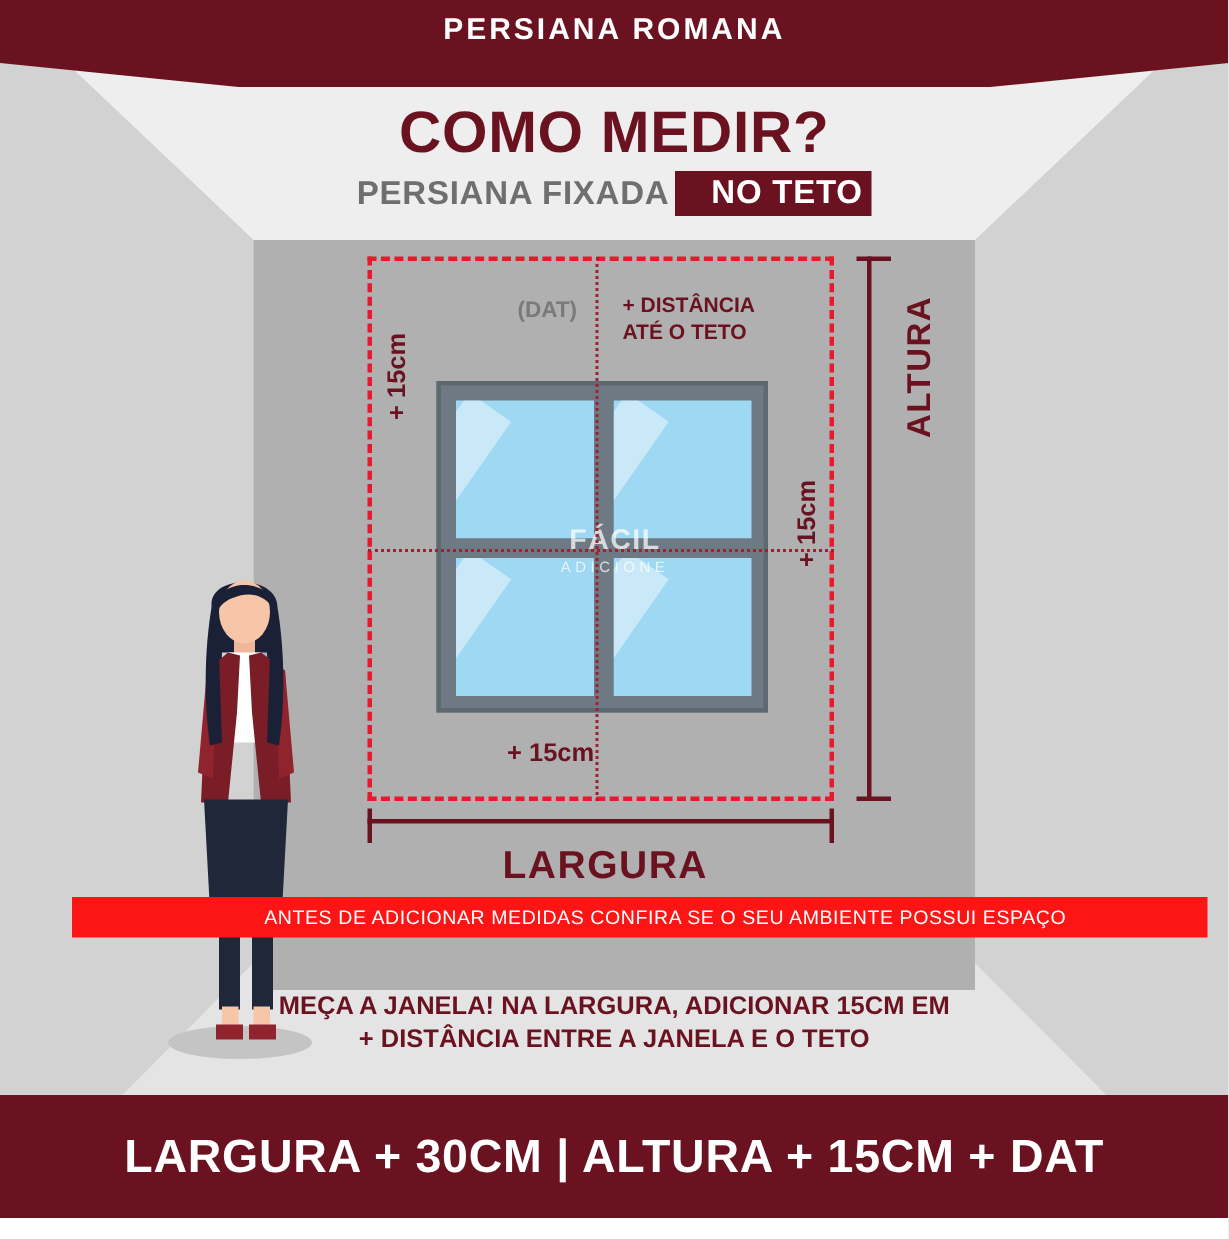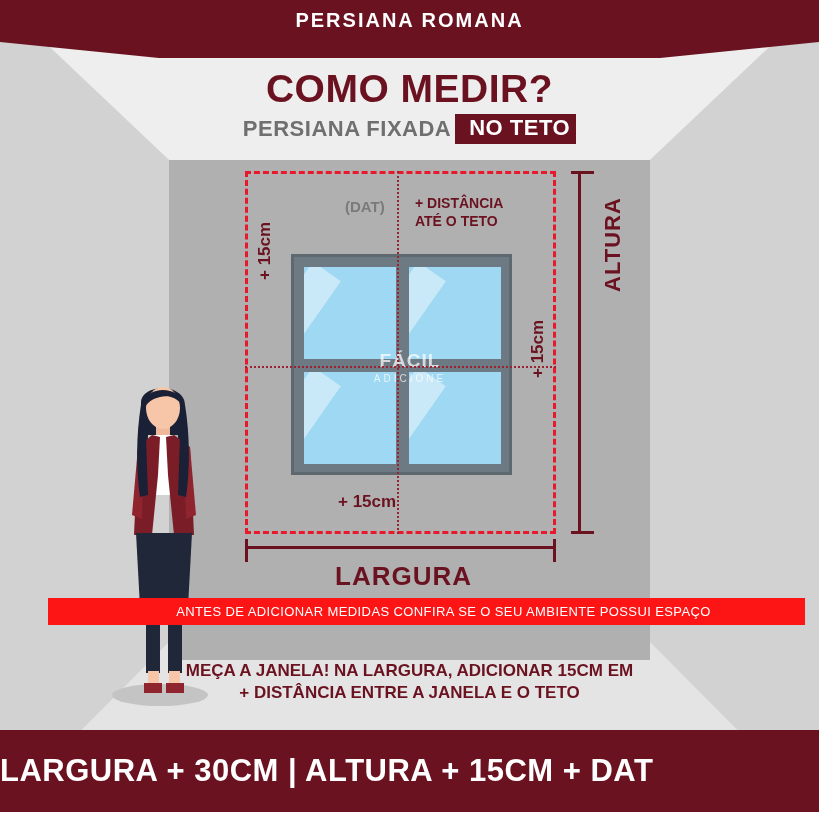--- a/index.html
+++ b/index.html
@@ -56,21 +56,21 @@
     color:#6b1220;font-size:39px;font-weight:bold;letter-spacing:.5px;line-height:46px;
   }
   .title-sub-row{
     display:flex;justify-content:center;align-items:center;gap:0px;margin-top:2px;
   }
   .title-sub{
     color:#6f6f6f;font-size:22px;font-weight:bold;letter-spacing:.5px;
   }
   .title-hl{
     background:#6b1220;color:#ffffff;font-size:22px;font-weight:bold;
-    padding:1px 6px 3px 14px;margin-left:4px;letter-spacing:.5px;
+    padding:1px 6px 3px 24px;margin-left:4px;letter-spacing:.5px;
   }
 
   
   .window-frame{
     position:absolute;left:291px;top:254px;width:221px;height:221px;
     background:#6e7a83;border:3px solid #5d686f;box-sizing:border-box;
   }
   .pane{position:absolute;background:#9fd8f2;overflow:hidden;}
   .pane.tl{left:10px;top:10px;width:92px;height:92px;}
   .pane.tr{left:115px;top:10px;width:92px;height:92px;}
@@ -155,21 +155,21 @@
   .instructions{
     position:absolute;left:0;top:660px;width:819px;text-align:center;z-index:26;
     color:#6b1220;font-size:17px;font-weight:bold;line-height:22px;
   }
 
   
   .bottom-banner{
     position:absolute;left:0;bottom:0;width:819px;height:82px;
     background:#6b1220;z-index:30;
     clip-path:polygon(0 0,819px 0,819px 82px,0 82px);
-    display:flex;align-items:center;
+    display:flex;align-items:center;justify-content:center;
   }
   .bottom-banner span{color:#ffffff;font-size:31px;font-weight:bold;letter-spacing:.5px;}
 
   
   .woman{position:absolute;left:108px;top:375px;width:110px;height:340px;z-index:22;}
   .shadow{
     position:absolute;left:112px;top:684px;width:96px;height:22px;
     background:#c4c4c4;border-radius:50%;z-index:21;
   }
 </style>

